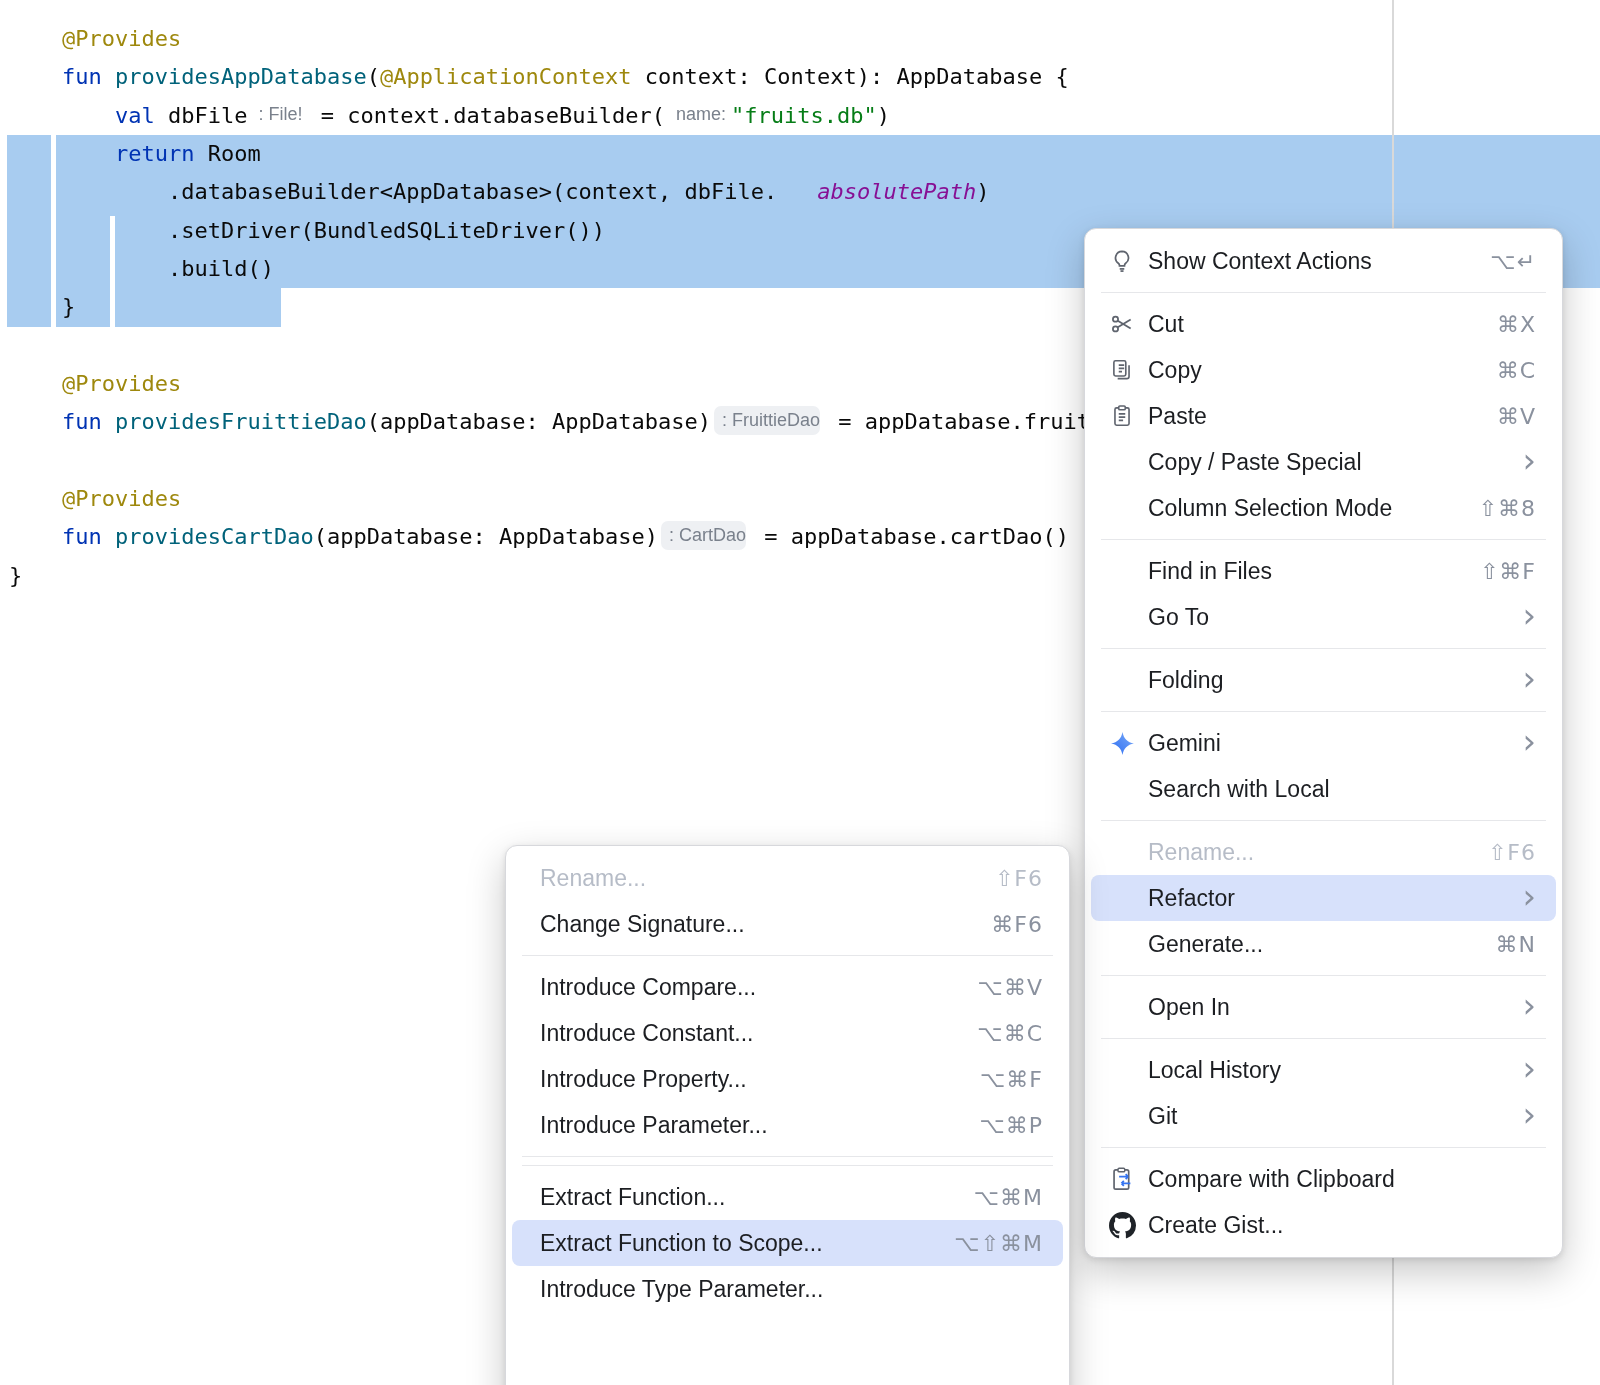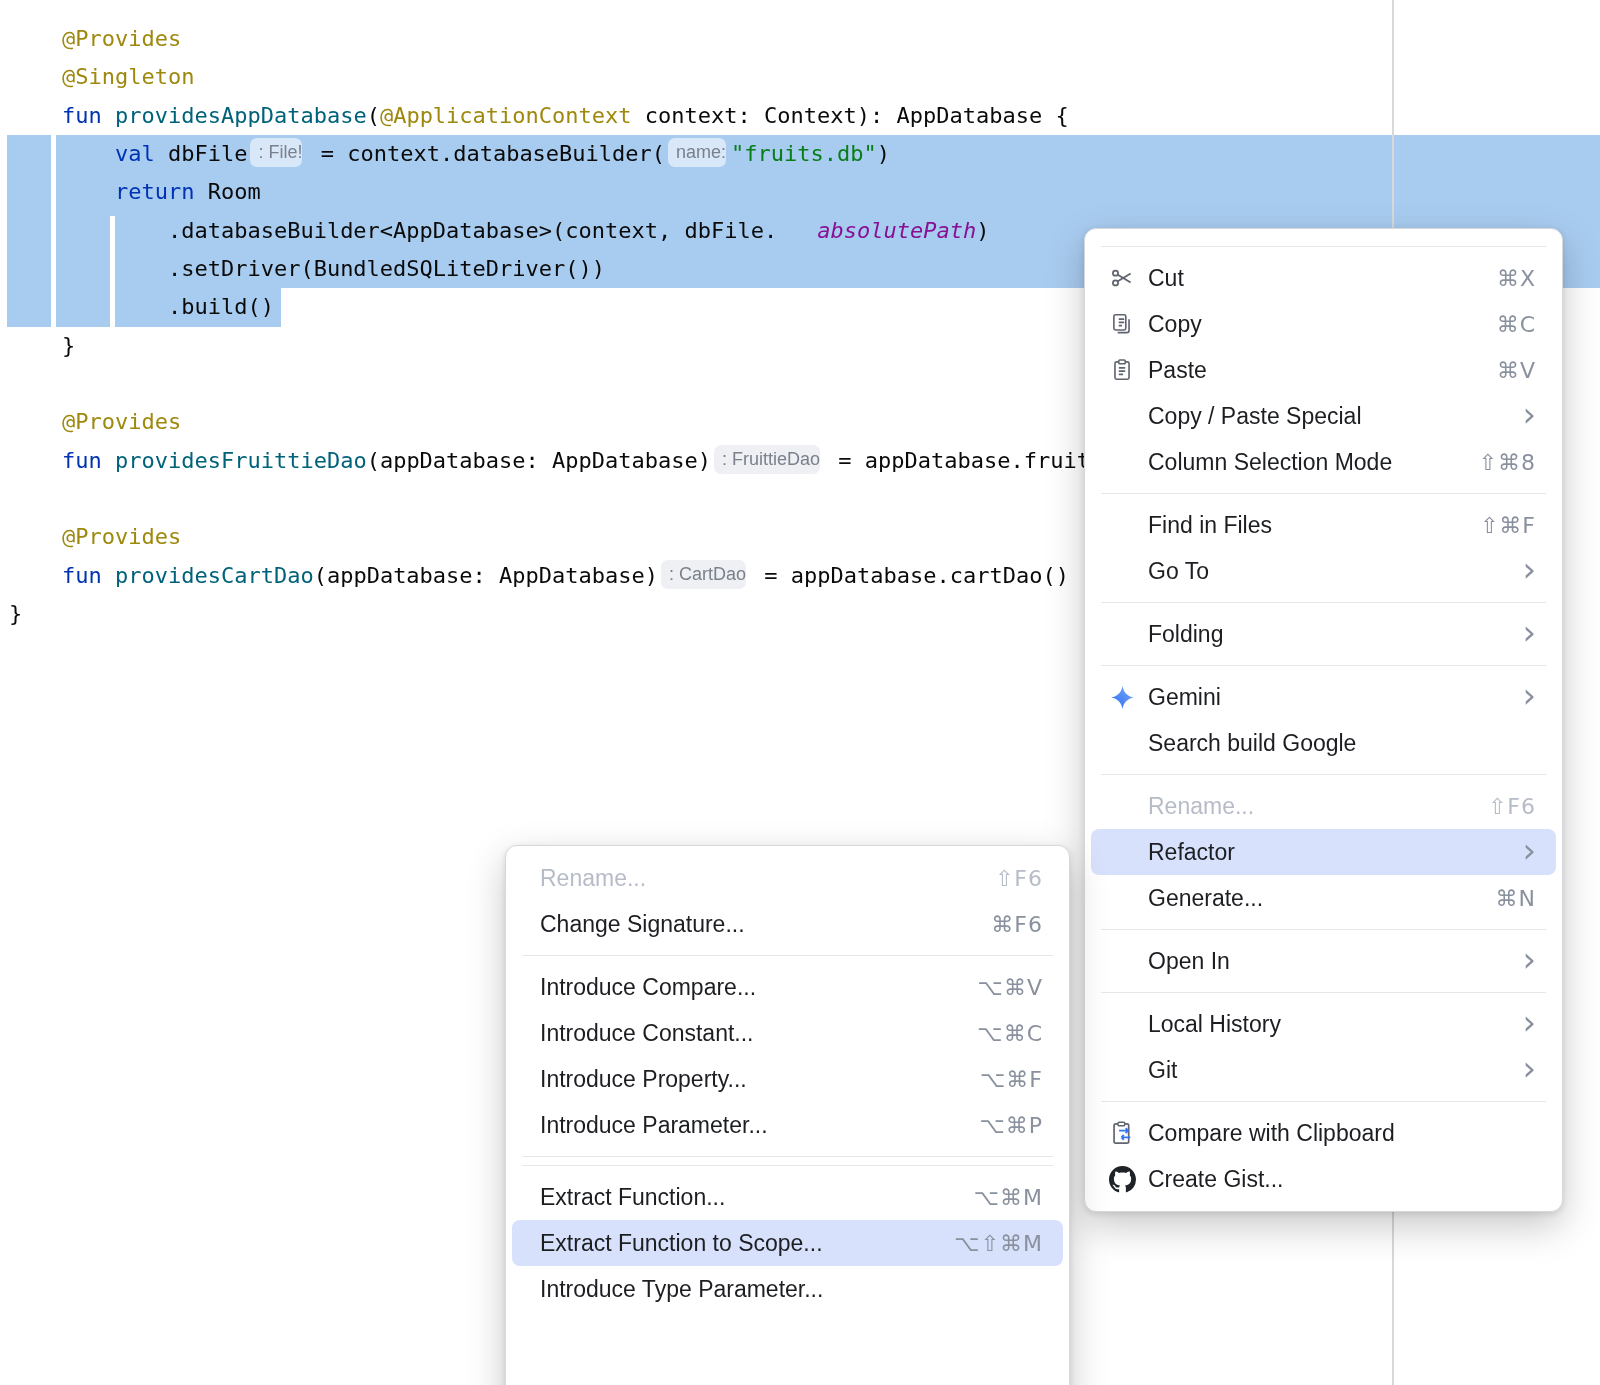--- a/index.html
+++ b/index.html
@@ -67,39 +67,49 @@
 <body style="--ann: #9e880d; --kw: #0033b3; --fn: #00627a; --str: #067d17; --prop: #871094; --plain: #0a0a0a; --inlay: #7a818c; --sel: #a8ccf0; --hl: #d7e1fb;">
 
 <div id="editor">
   <div class="sel-rect" style="left:7px;top:135px;width:1593px;height:153.3px;"></div>
   <div class="sel-rect" style="left:7px;top:288.3px;width:274px;height:38.3px;"></div>
   <div class="indent-guide-gap" style="left:51px;top:135px;width:5px;height:191.6px;"></div>
   <div class="indent-guide-gap" style="left:110px;top:216px;width:5px;height:110.6px;"></div>
   <div id="margin-line" style="left: 1392px;"></div>
   <div id="code">
       <div class="code-line"><span class="seg-ann">    @Provides</span></div>
-      <div class="code-line"><span class="seg-ann">    @Singleton</span></div>
       <div class="code-line"><span class="seg-plain">    </span><span class="seg-kw">fun </span><span class="seg-fn">providesAppDatabase</span><span class="seg-plain">(</span><span class="seg-ann">@ApplicationContext</span><span class="seg-plain"> context: Context): AppDatabase {</span></div>
       <div class="code-line sel"><span class="seg-plain">        </span><span class="seg-kw">val </span><span class="seg-plain">dbFile</span><span class="inlay">: File!</span><span class="seg-plain"> = context.databaseBuilder(</span><span class="inlay">name:</span><span class="seg-str">"fruits.db"</span><span class="seg-plain">)</span></div>
       <div class="code-line sel"><span class="seg-plain">        </span><span class="seg-kw">return</span><span class="seg-plain"> Room</span></div>
       <div class="code-line sel"><span class="seg-plain">            .databaseBuilder&lt;AppDatabase&gt;(context, dbFile.</span><span class="seg-prop">absolutePath</span><span class="seg-plain">)</span></div>
       <div class="code-line sel"><span class="seg-plain">            .setDriver(BundledSQLiteDriver())</span></div>
       <div class="code-line sel"><span class="seg-plain">            .build()</span></div>
       <div class="code-line"><span class="seg-plain">    }</span></div>
       <div class="code-line"></div>
       <div class="code-line"><span class="seg-ann">    @Provides</span></div>
       <div class="code-line"><span class="seg-plain">    </span><span class="seg-kw">fun </span><span class="seg-fn">providesFruittieDao</span><span class="seg-plain">(appDatabase: AppDatabase)</span><span class="inlay">: FruittieDao</span><span class="seg-plain"> = appDatabase.fruittieDao()</span></div>
       <div class="code-line"></div>
       <div class="code-line"><span class="seg-ann">    @Provides</span></div>
       <div class="code-line"><span class="seg-plain">    </span><span class="seg-kw">fun </span><span class="seg-fn">providesCartDao</span><span class="seg-plain">(appDatabase: AppDatabase)</span><span class="inlay">: CartDao</span><span class="seg-plain"> = appDatabase.cartDao()</span></div>
       <div class="code-line"><span class="seg-plain">}</span></div>
     </div>
 </div>
 
 <div id="main-menu" class="menu">
+    <div class="menu-item">
+      <span class="icon-slot">
+        <svg width="26" height="26" viewBox="0 0 24 24" fill="none" stroke="#5f646e" stroke-width="1.6">
+          <path d="M12 3.2a6 6 0 0 0-3.4 10.9c.7.5 1.1 1.3 1.1 2.1v.3h4.6v-.3c0-.8.4-1.6 1.1-2.1A6 6 0 0 0 12 3.2z"></path>
+          <line x1="9.9" y1="19.3" x2="14.1" y2="19.3"></line>
+          <line x1="10.6" y1="21.3" x2="13.4" y2="21.3"></line>
+        </svg>
+      </span>
+      <span class="label">Show Context Actions</span>
+      <span class="shortcut">⌥↵</span>
+    </div>
     <div class="menu-sep"></div>
     <div class="menu-item">
       <span class="icon-slot">
         <svg width="26" height="26" viewBox="0 0 24 24" fill="none" stroke="#5f646e" stroke-width="1.6">
           <circle cx="6" cy="7.5" r="2.4"></circle>
           <circle cx="6" cy="16.5" r="2.4"></circle>
           <line x1="8.1" y1="8.9" x2="20" y2="16.2"></line>
           <line x1="8.1" y1="15.1" x2="20" y2="7.8"></line>
         </svg>
       </span>
@@ -166,21 +176,21 @@
             </linearGradient>
           </defs>
           <path d="M12 1.8C13 7.6 16.4 11 22.2 12 16.4 13 13 16.4 12 22.2 11 16.4 7.6 13 1.8 12 7.6 11 11 7.6 12 1.8Z" fill="url(#gemg)"></path>
         </svg>
       </span>
       <span class="label">Gemini</span>
       <span class="chevron">›</span>
     </div>
     <div class="menu-item">
       <span class="icon-slot"></span>
-      <span class="label">Search build Google</span>
+      <span class="label">Search with Local</span>
     </div>
     <div class="menu-sep"></div>
     <div class="menu-item disabled">
       <span class="icon-slot"></span>
       <span class="label">Rename...</span>
       <span class="shortcut">⇧F6</span>
     </div>
     <div class="menu-item highlighted">
       <span class="icon-slot"></span>
       <span class="label">Refactor</span>

